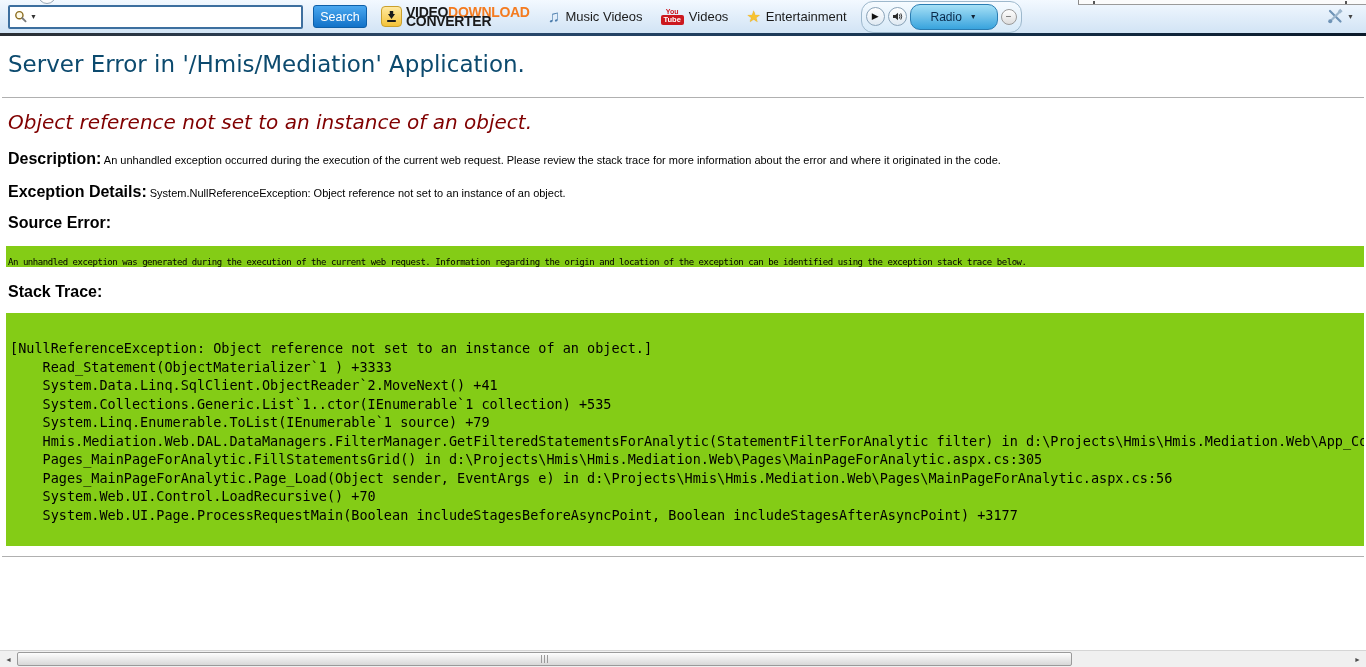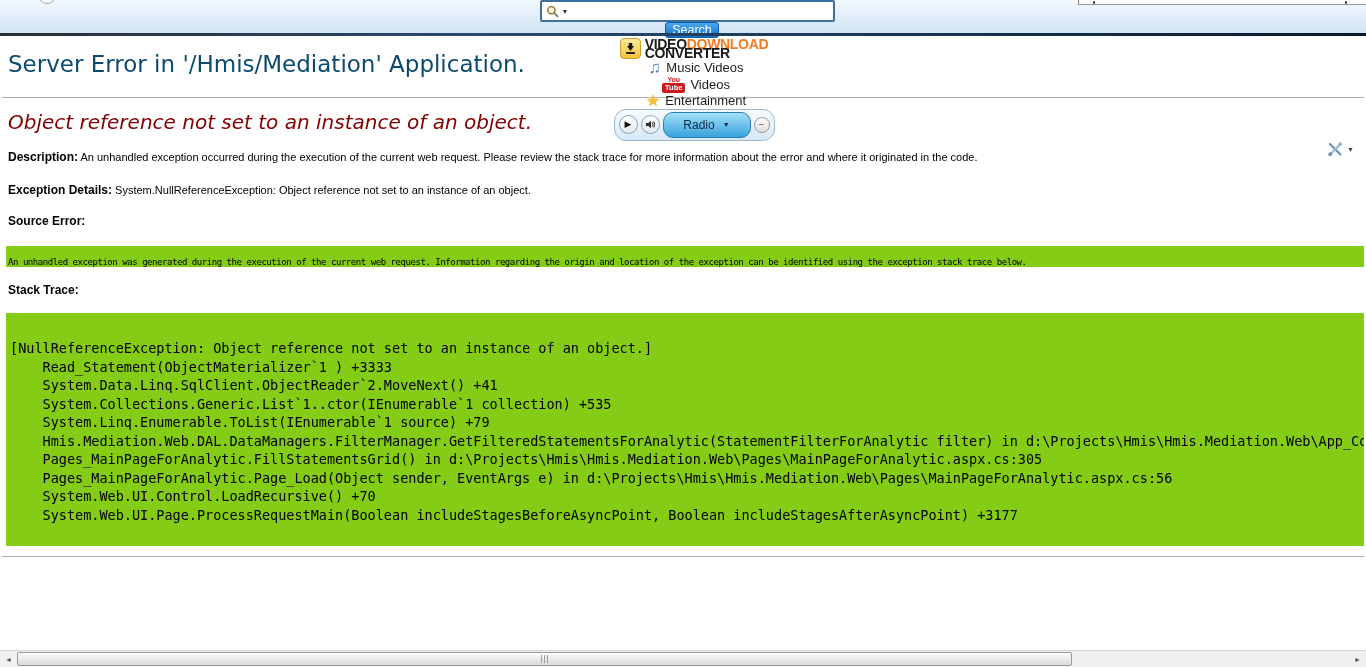--- a/index.html
+++ b/index.html
@@ -13,21 +13,21 @@
   .chrome-strip { position:absolute; left:1078px; top:0; width:288px; height:5px;
     background:#fbfbfb; border-left:1px solid #8b8b8b; border-bottom:1px solid #9a9a9a; z-index:3; }
   .chrome-strip .mark { position:absolute; top:1px; width:2px; height:3px; background:#555; }
   .chrome-strip .mark.m1 { left:14px; } .chrome-strip .mark.m2 { left:266px; }
   .chrome-circle { position:absolute; left:38px; top:-14px; width:18px; height:18px;
     border-radius:50%; border:1px solid #9aa7b5; background:#fdfdfd; z-index:3; }
 
   
   .toolbar { position:absolute; top:0; left:0; width:1366px; height:36px;
     background:linear-gradient(#f3f9ff 0%, #e2eefa 45%, #cfe2f4 100%);
-    display:flex; align-items:center; padding:0 0 3px 8px; z-index:2;flex-direction:column; }
+    display:flex; align-items:center; padding:0 0 3px 8px; z-index:2; }
   .toolbar::after { content:""; position:absolute; left:0; right:0; bottom:0; height:3px;
     background:linear-gradient(90deg,#2a2e33 0%,#2a4a6e 35%,#16324d 70%,#0b1a2a 100%); }
 
   .search-box { width:295px; height:24px; background:#fff; border:2px solid #3d6f9f;
     border-radius:2px; display:flex; align-items:center; gap:3px; padding:0 4px; }
   .search-box input { border:none; outline:none; flex:1; height:18px; font-size:12px;
     font-family:"Liberation Sans",sans-serif; background:transparent; }
   .search-caret { font-size:7px; color:#333; line-height:1; }
 
   .search-btn { margin-left:10px; width:54px; height:23px; border:1px solid #0d5fa8; border-radius:3px;
@@ -70,21 +70,21 @@
 
   
   .content { position:absolute; top:36px; left:0; width:1366px; bottom:17px;
     background:#fff; overflow:hidden; }
   .content h1 { position:absolute; top:15px; left:8px; margin:0; font-family:"DejaVu Sans",sans-serif;
     font-weight:normal; font-size:23px; color:#0c4a6e; white-space:nowrap; }
   .rule1 { position:absolute; top:61px; left:2px; right:2px; border:none; border-top:1px solid #b0b0b0; margin:0; }
   .content h2 { position:absolute; top:74px; left:8px; margin:0; font-family:"DejaVu Sans",sans-serif;
     font-weight:normal; font-style:italic; font-size:20px; color:#800000; white-space:nowrap; }
   .desc { position:absolute; left:8px; margin:0; font-size:11px; color:#000; white-space:nowrap; }
-  .desc b { font-size:12px; }
+  .desc b { font-size:16px; }
   .d1 { top:114px; } .d2 { top:147px; } .d3 { top:178px; } .d4 { top:247px; }
   .ybox { position:absolute; left:6px; right:2px; background:#84cc16; }
   .ybox1 { top:210px; height:21px; padding:5px 2px; }
   .ybox1 code { font-family:"DejaVu Sans Mono",monospace; font-size:9px; letter-spacing:-0.45px; white-space:pre; }
   .ybox2 { top:277px; height:233px; padding:26px 0 0 4px; overflow:hidden; }
   .ybox2 pre { margin:0; font-family:"DejaVu Sans Mono",monospace; font-size:13.5px; line-height:18.5px; white-space:pre; }
   .rule2 { position:absolute; top:520px; left:2px; right:2px; border:none; border-top:1px solid #b0b0b0; margin:0; }
   .version { position:absolute; top:531px; left:8px; margin:0; font-size:11px; white-space:nowrap; }
   .version b { font-size:12px; }
 

